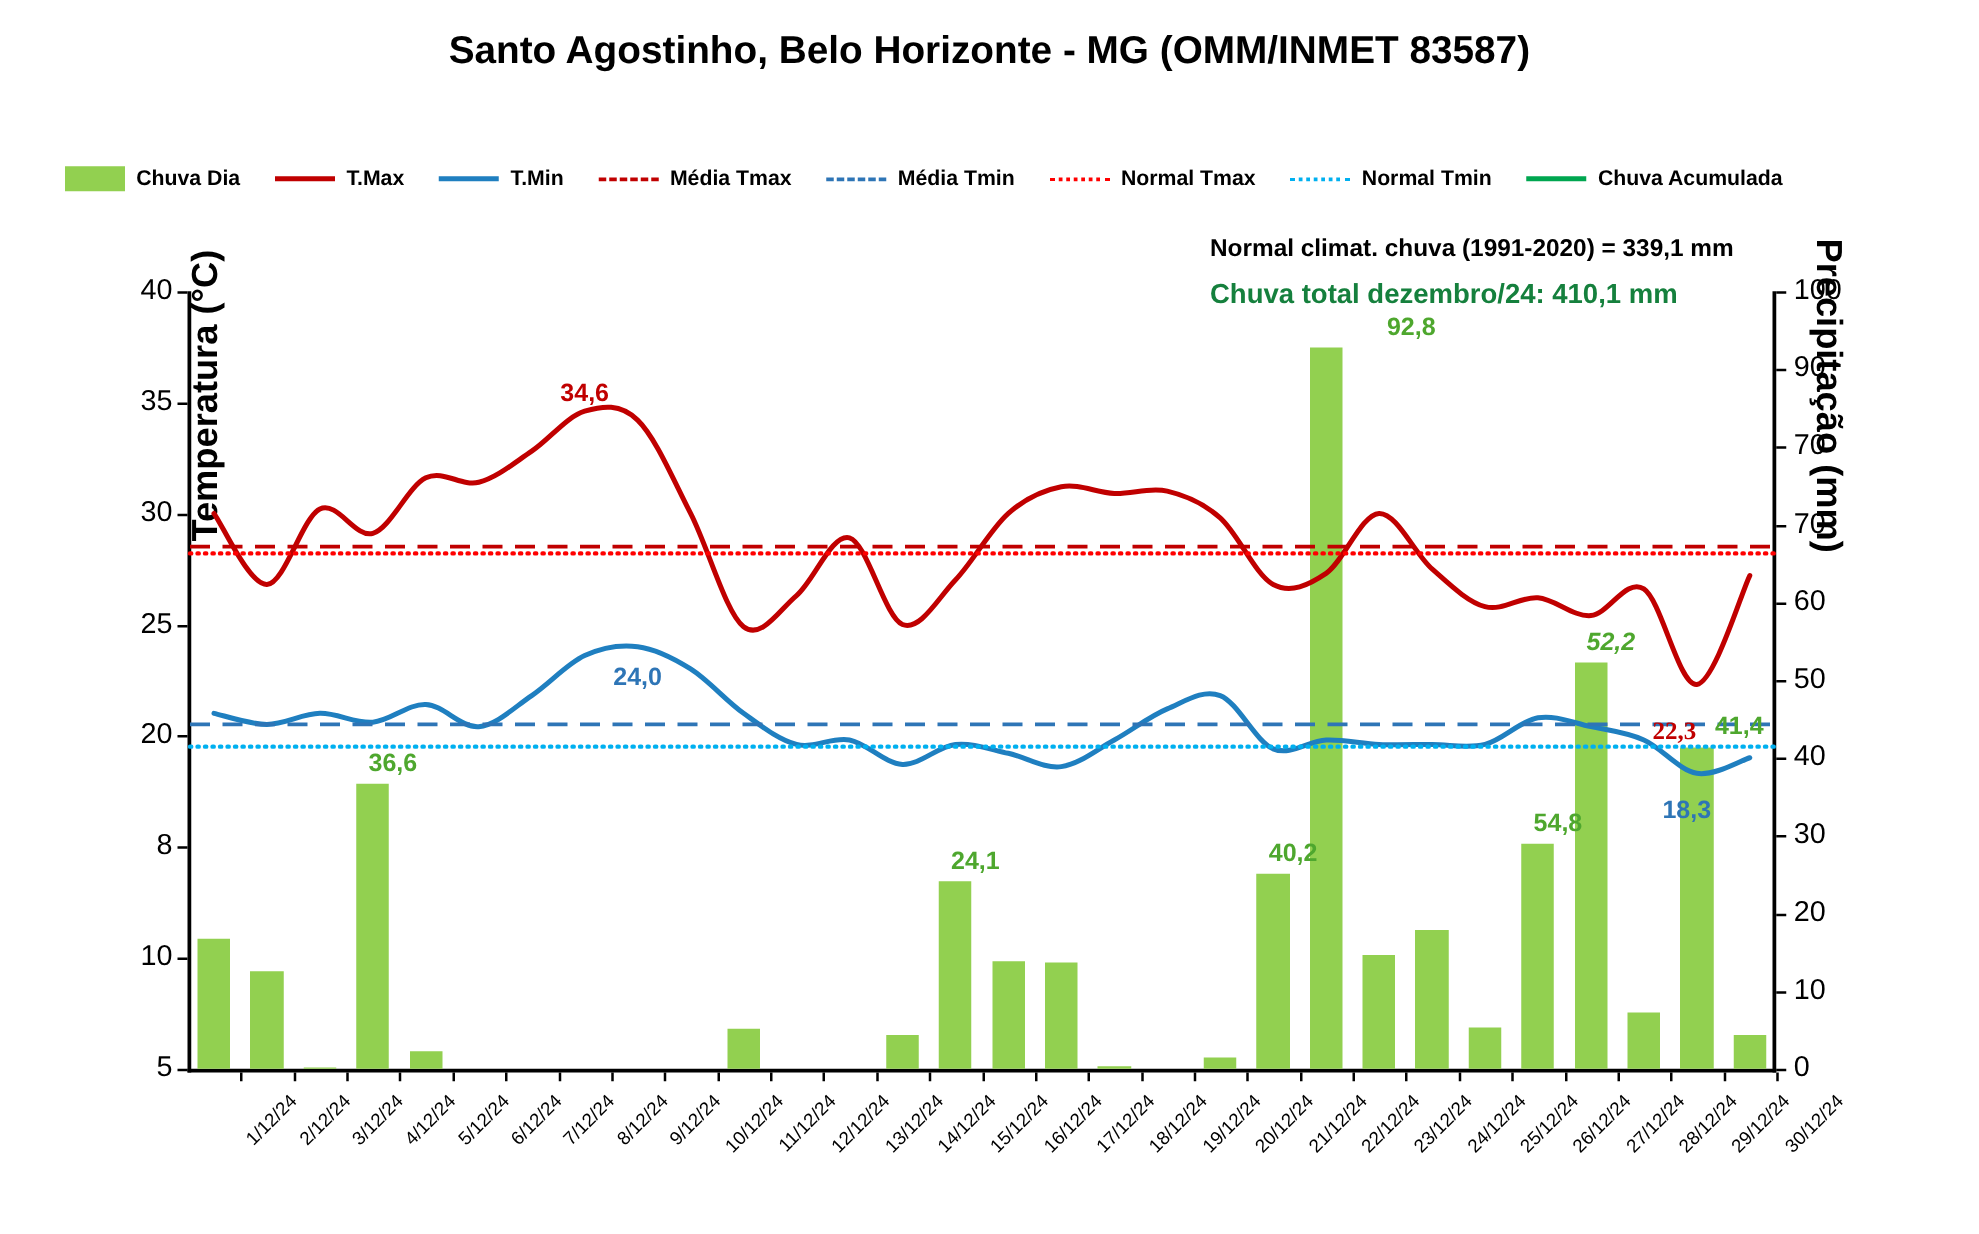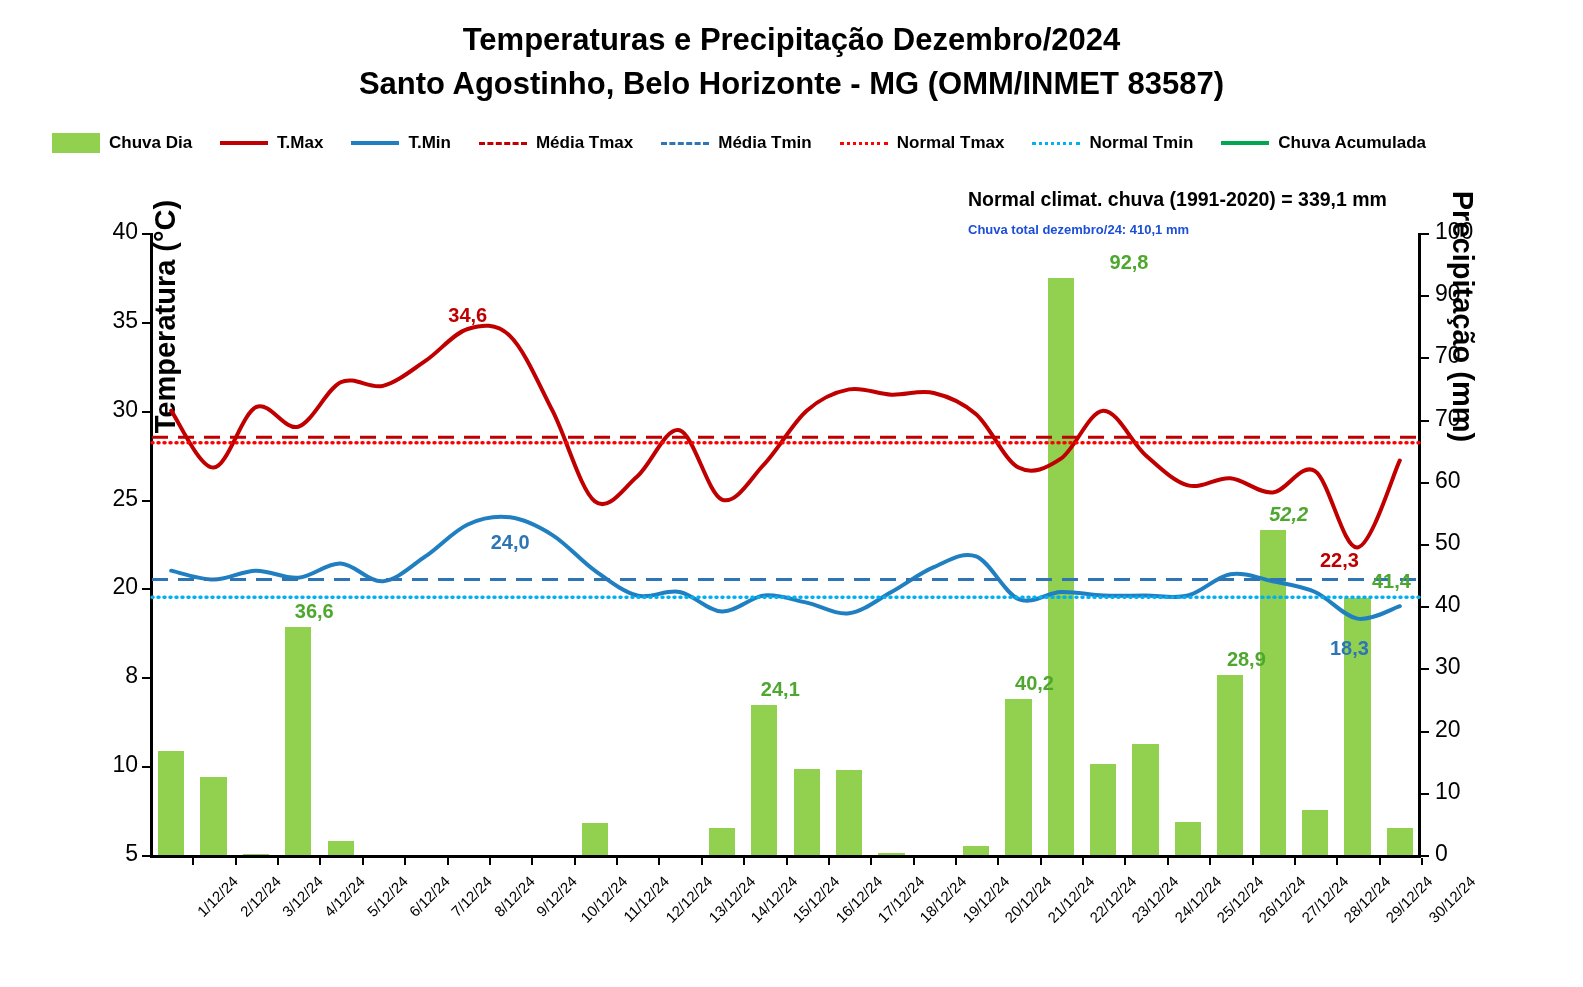--- a/index.html
+++ b/index.html
@@ -32,21 +32,21 @@
   .sw-dash  { width:48px; height:0; border-top-width:3px; border-top-style:dashed; }
   .sw-dot   { width:48px; height:0; border-top-width:3.5px; border-top-style:dotted; }
 
   
   #ann-normal {
     position:absolute; left:968px; top:188px;
     font-size:19.5px; font-weight:bold; color:#000;
   }
   #ann-total {
     position:absolute; left:968px; top:222px;
-    font-size:13px; font-weight:bold; color:#1d4ed8;
+    font-size:22px; font-weight:bold; color:#15803d;
   }
 
   
   #ylabel-left {
     position:absolute; left:-35px; top:300px; width:400px;
     transform:rotate(-90deg);
     transform-origin:center center;
     text-align:center;
     font-size:29px; font-weight:bold;
   }
@@ -106,21 +106,20 @@
   }
   .pt-label.red  { color:#c00000; }
   .pt-label.blue { color:#2e75b6; }
 
   svg.overlay { position:absolute; left:0; top:0; width:1271px; height:625px; overflow:visible; }
 </style>
 </head>
 <body>
 
 <div id="title">
-  <div>Temperaturas e Precipitação Dezembro/2024</div>
   <div>Santo Agostinho, Belo Horizonte - MG (OMM/INMET 83587)</div>
 </div>
 
 <div id="legend">
     <div class="leg-item">
       <span class="leg-swatch sw-bar" style="background: rgb(146, 208, 80);"></span>
       <span>Chuva Dia</span>
     </div>
     <div class="leg-item">
       <span class="leg-swatch sw-line" style="border-top-color: rgb(192, 0, 0);"></span>
@@ -200,25 +199,25 @@
       <line x1="2" x2="1269" y1="204.37142857142857" y2="204.37142857142857" stroke="#c00000" stroke-width="3" stroke-dasharray="16,10" stroke-linecap="butt"></line>
       <line x1="2" x2="1269" y1="346.54285714285714" y2="346.54285714285714" stroke="#2e75b6" stroke-width="3" stroke-dasharray="16,10" stroke-linecap="butt"></line>
       <line x1="2" x2="1269" y1="209.70285714285717" y2="209.70285714285717" stroke="#ff0000" stroke-width="3.5" stroke-dasharray="1,5" stroke-linecap="round"></line>
       <line x1="2" x2="1269" y1="364.31428571428575" y2="364.31428571428575" stroke="#00b0f0" stroke-width="3.5" stroke-dasharray="1,5" stroke-linecap="round"></line>
     </svg>
   <div id="point-labels">
       <div class="bar-label" style="width: 90px; left: 119.283px; top: 367.348px;">36,6</div>
       <div class="bar-label" style="width: 90px; left: 585.317px; top: 445.098px;">24,1</div>
       <div class="bar-label" style="width: 90px; left: 839.517px; top: 438.878px;">40,2</div>
       <div class="bar-label" style="width: 90px; left: 934px; top: 17.784px;">92,8</div>
-      <div class="bar-label" style="width: 90px; left: 1051.35px; top: 415.242px;">28,9</div>
+      <div class="bar-label" style="width: 90px; left: 1051.35px; top: 415.242px;">54,8</div>
       <div class="bar-label" style="width: 90px; left: 1093.72px; top: 270.316px; font-style: italic;">52,2</div>
       <div class="bar-label" style="width: 90px; left: 1196.45px; top: 337.492px;">41,4</div>
       <div class="pt-label red" style="width: 90px; left: 272.75px; top: 71px;">34,6</div>
-      <div class="pt-label red" style="width: 90px; left: 1144.45px; top: 316px;">22,3</div>
+      <div class="pt-label red" style="width: 90px; left: 1144.45px; top: 341px; font-family: Liberation Serif, serif;">22,3</div>
       <div class="pt-label blue" style="width: 90px; left: 315.117px; top: 298.343px;">24,0</div>
       <div class="pt-label blue" style="width: 90px; left: 1154.45px; top: 403.64px;">18,3</div>
     </div>
 </div>
 
 <div id="ytl">
     <div class="ytick-label" style="left: 78px; top: 218px;">40</div>
     <div class="tick-mark" style="left: 142px; top: 233px;"></div>
     <div class="ytick-label" style="left: 78px; top: 306.857px;">35</div>
     <div class="tick-mark" style="left: 142px; top: 321.857px;"></div>

